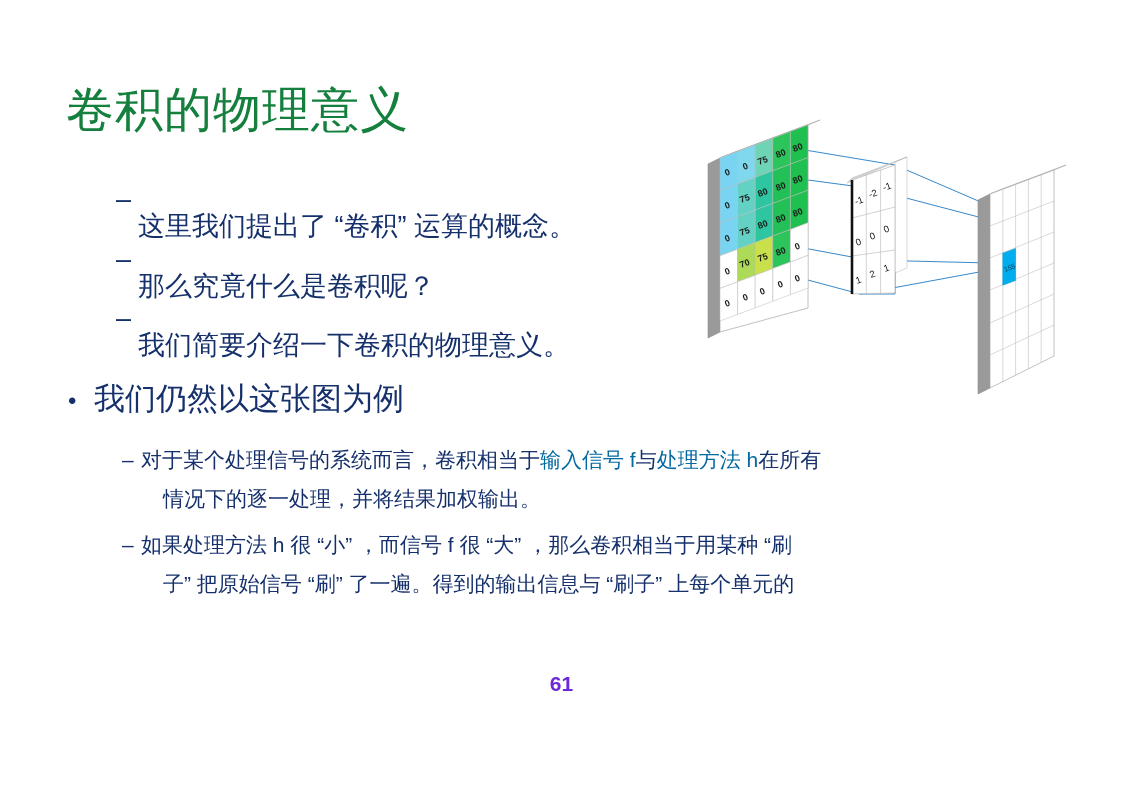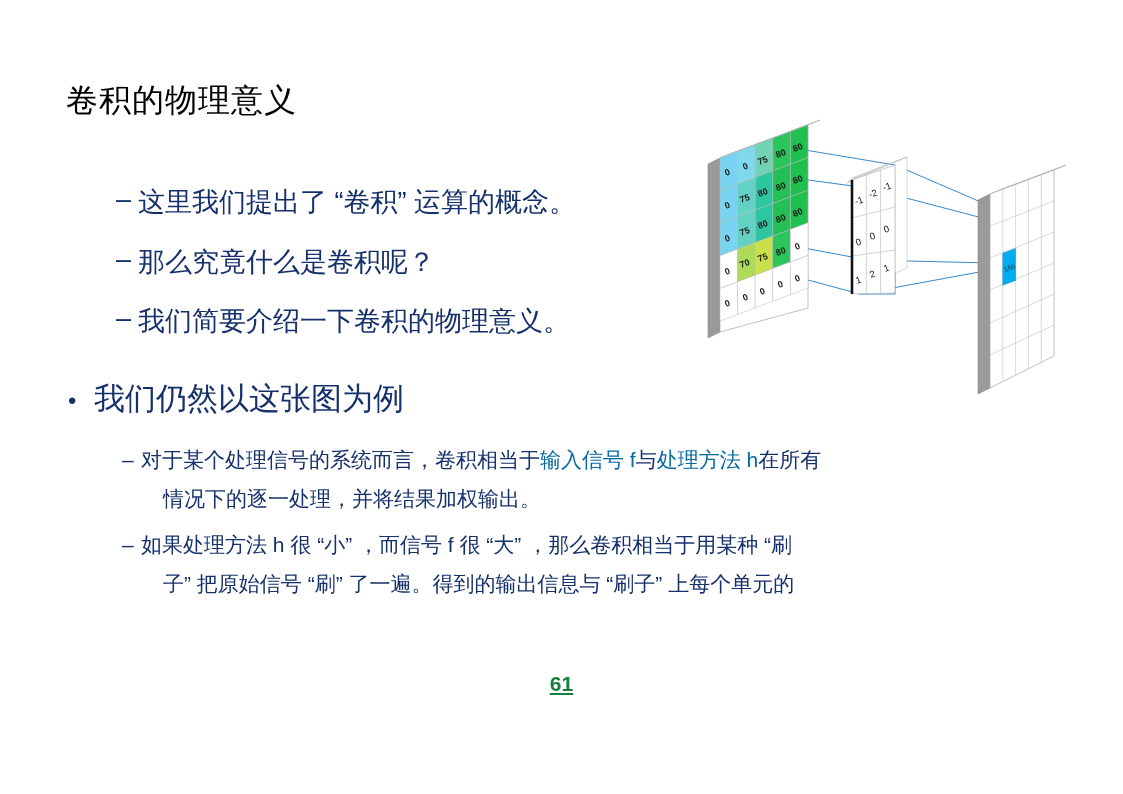--- a/index.html
+++ b/index.html
@@ -16,42 +16,42 @@
     height: 794px;
     background: #ffffff;
     overflow: hidden;
   }
 
   
   #slide-title {
     position: absolute;
     left: 66px;
     top: 82px;
-    font-size: 32px;
+    font-size: 48px;
     line-height: 1.15;
-    color: #000000;
+    color: #15803d;
     letter-spacing: 1px;
     white-space: nowrap;
   }
 
   
   .dash-row {
     position: absolute;
     display: flex;
     align-items: flex-start;
     color: #15306B;
     white-space: nowrap;
   }
   .dash-mark {
     display: inline-block;
     width: 22px;
     flex: 0 0 auto;
     color: #15306B;
   }
-  .dash-text { display: inline-block; }
+  .dash-text { display: inline-block; margin-top: 24px; }
 
   #sub1 { left: 116px; top: 184px; font-size: 27px; }
   #sub2 { left: 116px; top: 244px; font-size: 27px; }
   #sub3 { left: 116px; top: 303px; font-size: 27px; }
 
   
   #main-bullet {
     position: absolute;
     left: 68px;
     top: 378px;
@@ -86,24 +86,23 @@
   #para2 .para-text { text-indent: 0; }
   .para-line-indent { display: block; padding-left: 22px; }
 
   
   #page-number {
     position: absolute;
     left: 0;
     right: 0;
     top: 672px;
     text-align: center;
-    color: #15803d;
+    color: #6d28d9;
     font-size: 21px;
     font-weight: bold;
-    text-decoration: underline;
   }
 
   
   #diagram {
     position: absolute;
     left: 690px;
     top: 108px;
     width: 420px;
     height: 300px;
   }

